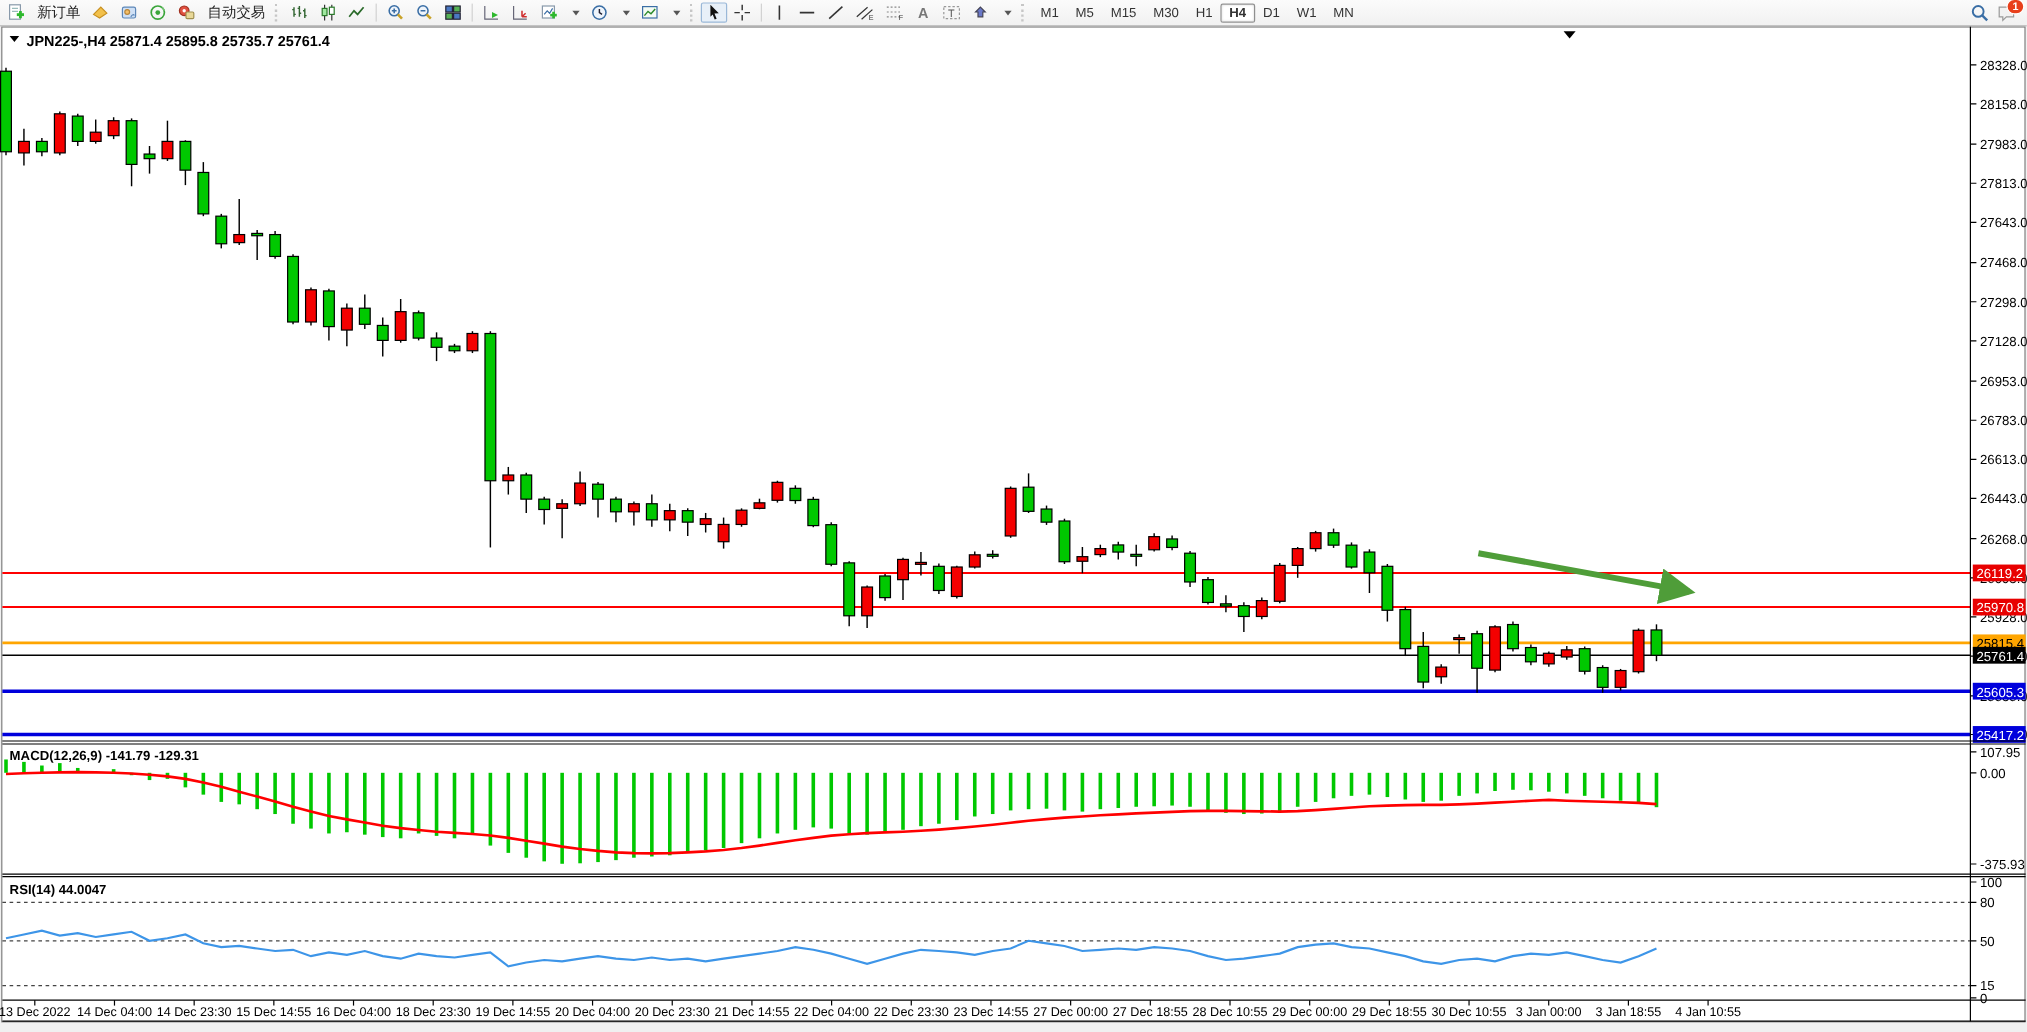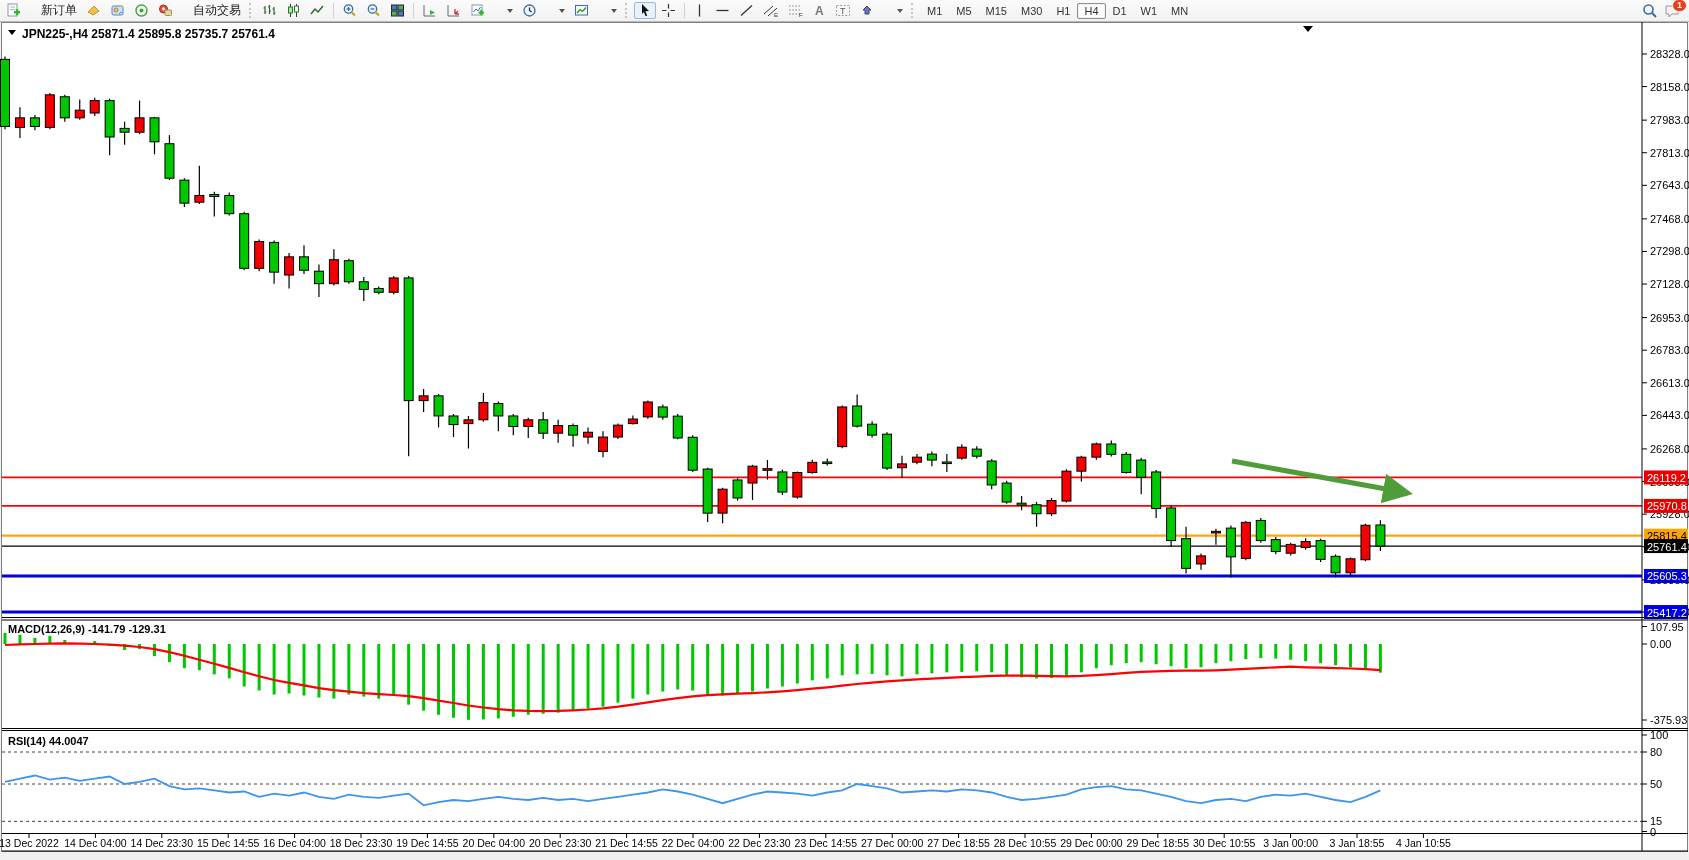--- a/index.html
+++ b/index.html
@@ -9,27 +9,27 @@
     -webkit-font-smoothing:antialiased;
   }
   
   #toolbar{
     position:absolute;top:0;left:0;right:0;height:21px;
     background:linear-gradient(#fbfbfb,#f1f1f1);
     border-bottom:1px solid #b9b9b9;
     display:flex;align-items:center;gap:1px;padding:0 2px;
     z-index:5;font-size:12px;color:#222;white-space:nowrap;
   }
-  .tbtn{display:inline-flex;align-items:center;gap:20px;padding:1px 3px;border:1px solid transparent;border-radius:2px;height:17px;box-sizing:border-box;}
+  .tbtn{display:inline-flex;align-items:center;gap:10px;padding:1px 3px;border:1px solid transparent;border-radius:2px;height:17px;box-sizing:border-box;}
   .tbtn.pressed{background:#e8f0f8;border-color:#9ab8d8;}
   .sep{width:1px;height:15px;background:#d2d2d2;margin:0 3px;flex:0 0 aupx;}
   .grip{width:3px;height:15px;border-left:2px dotted #c6c6c6;margin:0 3px;}
   .caret{width:0;height:0;border-left:3px solid transparent;border-right:3px solid transparent;border-top:4px solid #555;margin-left:2px;}
   .tf-btn{font-size:11px;color:#333;padding:1px 6px;border:1px solid transparent;border-radius:2px;line-height:13px;}
-  .tf-btn.active{background:#ffffff;border-color:#8f8f8f;box-shadow:inset 0 0 2px #ccc;}
+  .tf-btn.active{background:#ffffff;border-color:#8f8f8f;box-shadow:inset 0 0 2px #ccc;font-weight:bold;}
   #tb-right{margin-left:auto;display:inline-flex;align-items:center;gap:6px;padding-right:6px;}
   .badge{
     position:absolute;top:-4px;right:-6px;background:#e8401c;color:#fff;
     border-radius:8px;font-size:9px;font-weight:bold;padding:0 4px;line-height:11px;border:1px solid #fff;
   }
   .chat-wrap{position:relative;display:inline-block;}
   .icon{display:inline-block;vertical-align:middle;}
   
   #chart-svg{position:absolute;top:0;left:0;z-index:1;}
   text{font-family:"Liberation Sans",sans-serif;}

